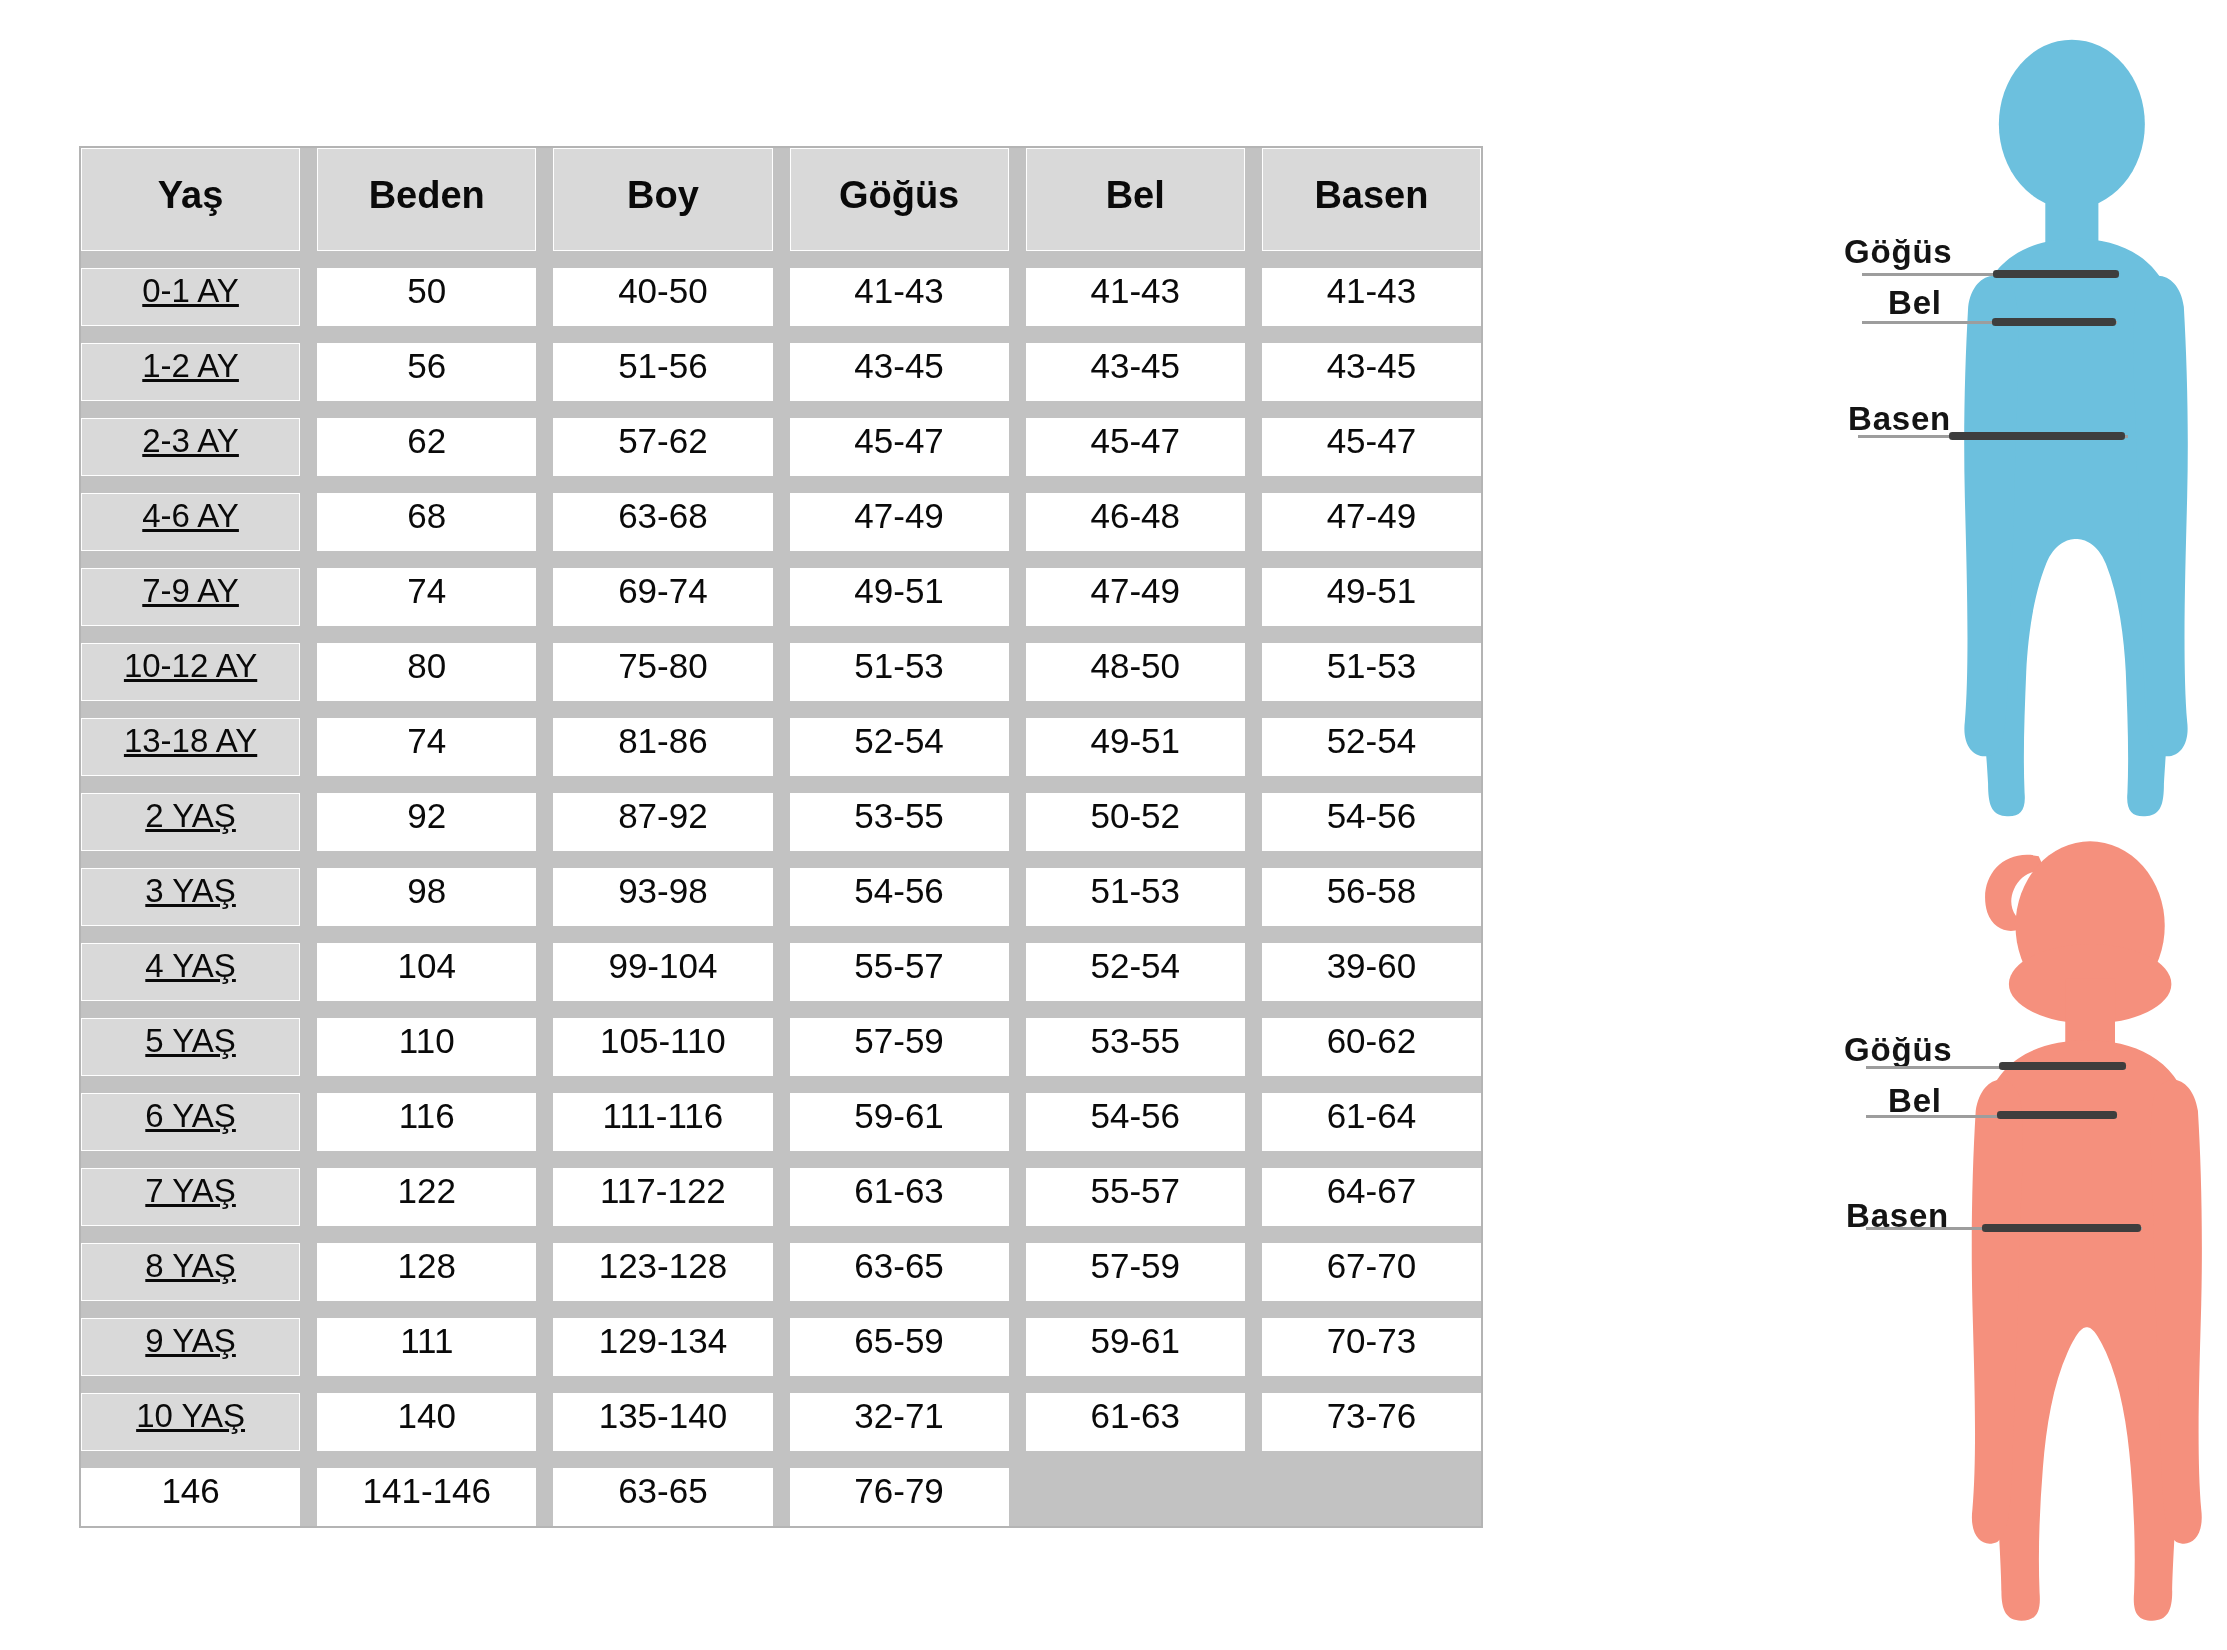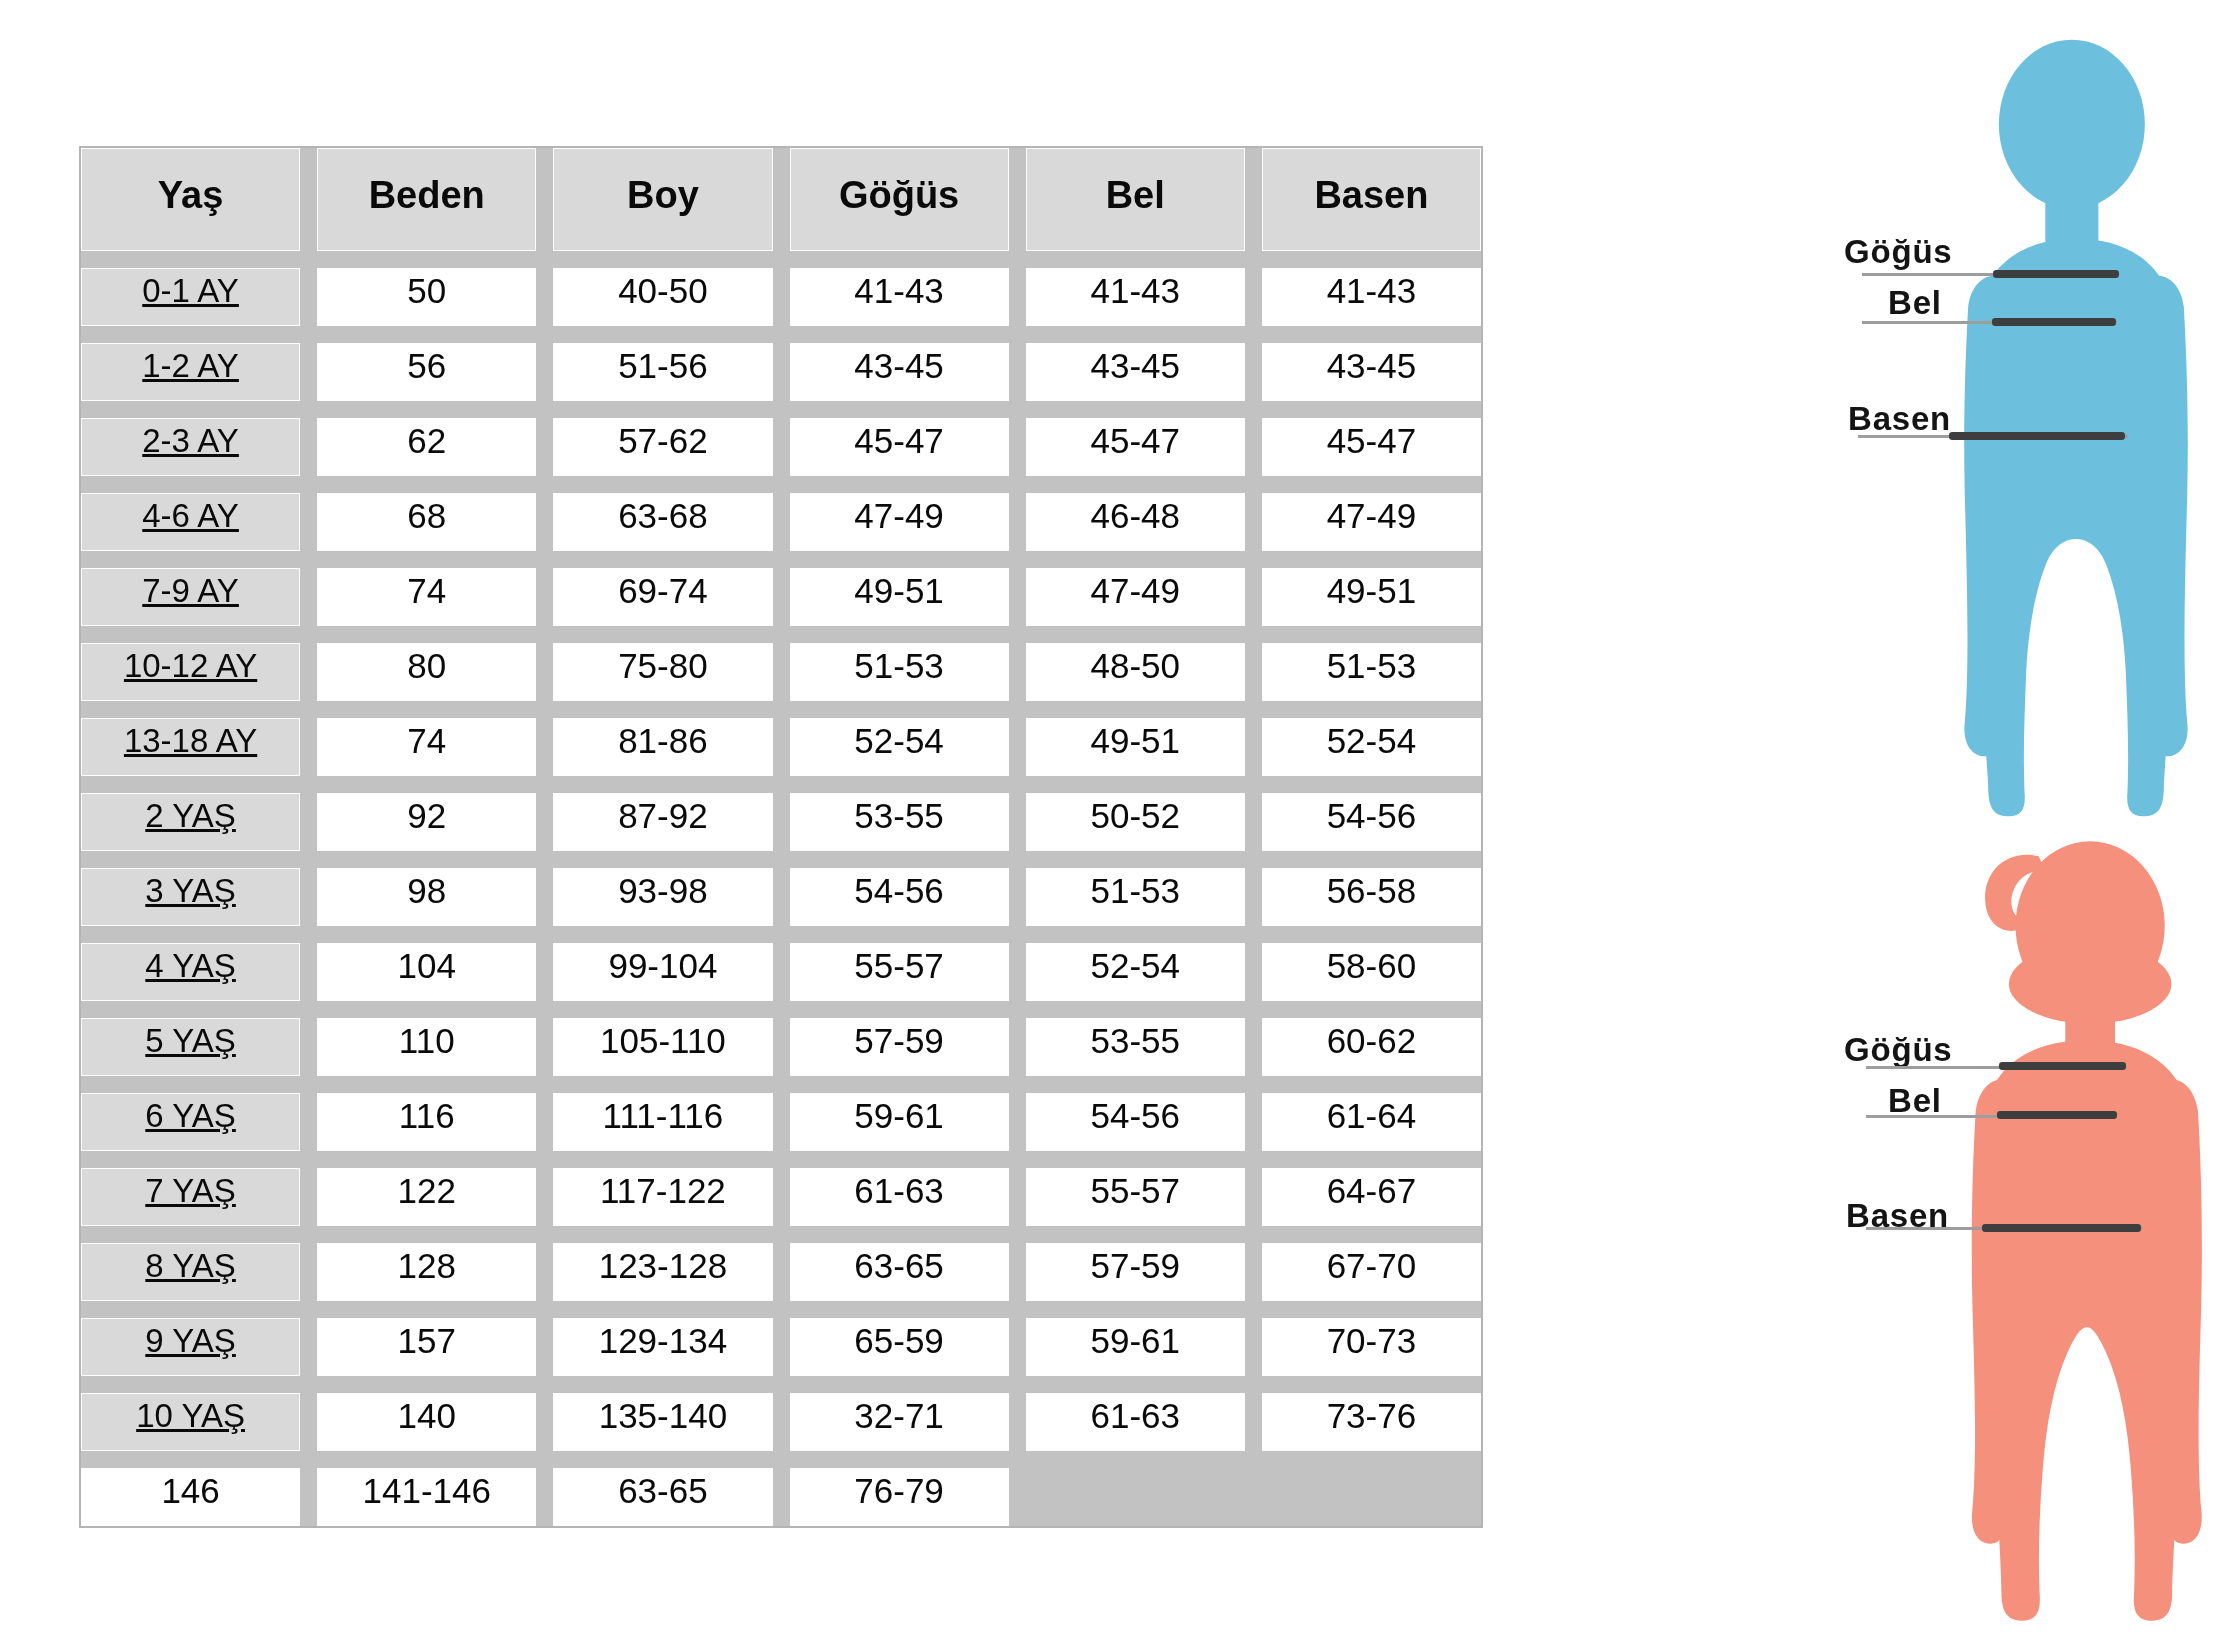--- a/index.html
+++ b/index.html
@@ -113,21 +113,21 @@
     <div class="cell">98</div>
     <div class="cell">93-98</div>
     <div class="cell">54-56</div>
     <div class="cell">51-53</div>
     <div class="cell">56-58</div>
     <div class="cell rowlabel">4 YAŞ</div>
     <div class="cell">104</div>
     <div class="cell">99-104</div>
     <div class="cell">55-57</div>
     <div class="cell">52-54</div>
-    <div class="cell">58-60</div>
+    <div class="cell">39-60</div>
     <div class="cell rowlabel">5 YAŞ</div>
     <div class="cell">110</div>
     <div class="cell">105-110</div>
     <div class="cell">57-59</div>
     <div class="cell">53-55</div>
     <div class="cell">60-62</div>
     <div class="cell rowlabel">6 YAŞ</div>
     <div class="cell">116</div>
     <div class="cell">111-116</div>
     <div class="cell">59-61</div>
@@ -139,21 +139,21 @@
     <div class="cell">61-63</div>
     <div class="cell">55-57</div>
     <div class="cell">64-67</div>
     <div class="cell rowlabel">8 YAŞ</div>
     <div class="cell">128</div>
     <div class="cell">123-128</div>
     <div class="cell">63-65</div>
     <div class="cell">57-59</div>
     <div class="cell">67-70</div>
     <div class="cell rowlabel">9 YAŞ</div>
-    <div class="cell">157</div>
+    <div class="cell">111</div>
     <div class="cell">129-134</div>
     <div class="cell">65-59</div>
     <div class="cell">59-61</div>
     <div class="cell">70-73</div>
     <div class="cell rowlabel">10 YAŞ</div>
     <div class="cell">140</div>
     <div class="cell">135-140</div>
     <div class="cell">32-71</div>
     <div class="cell">61-63</div>
     <div class="cell">73-76</div>

